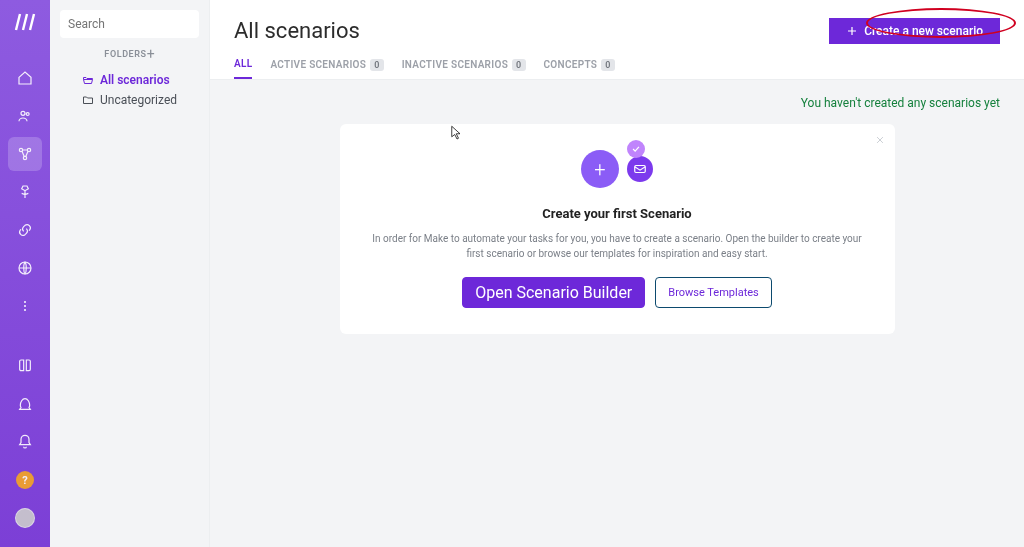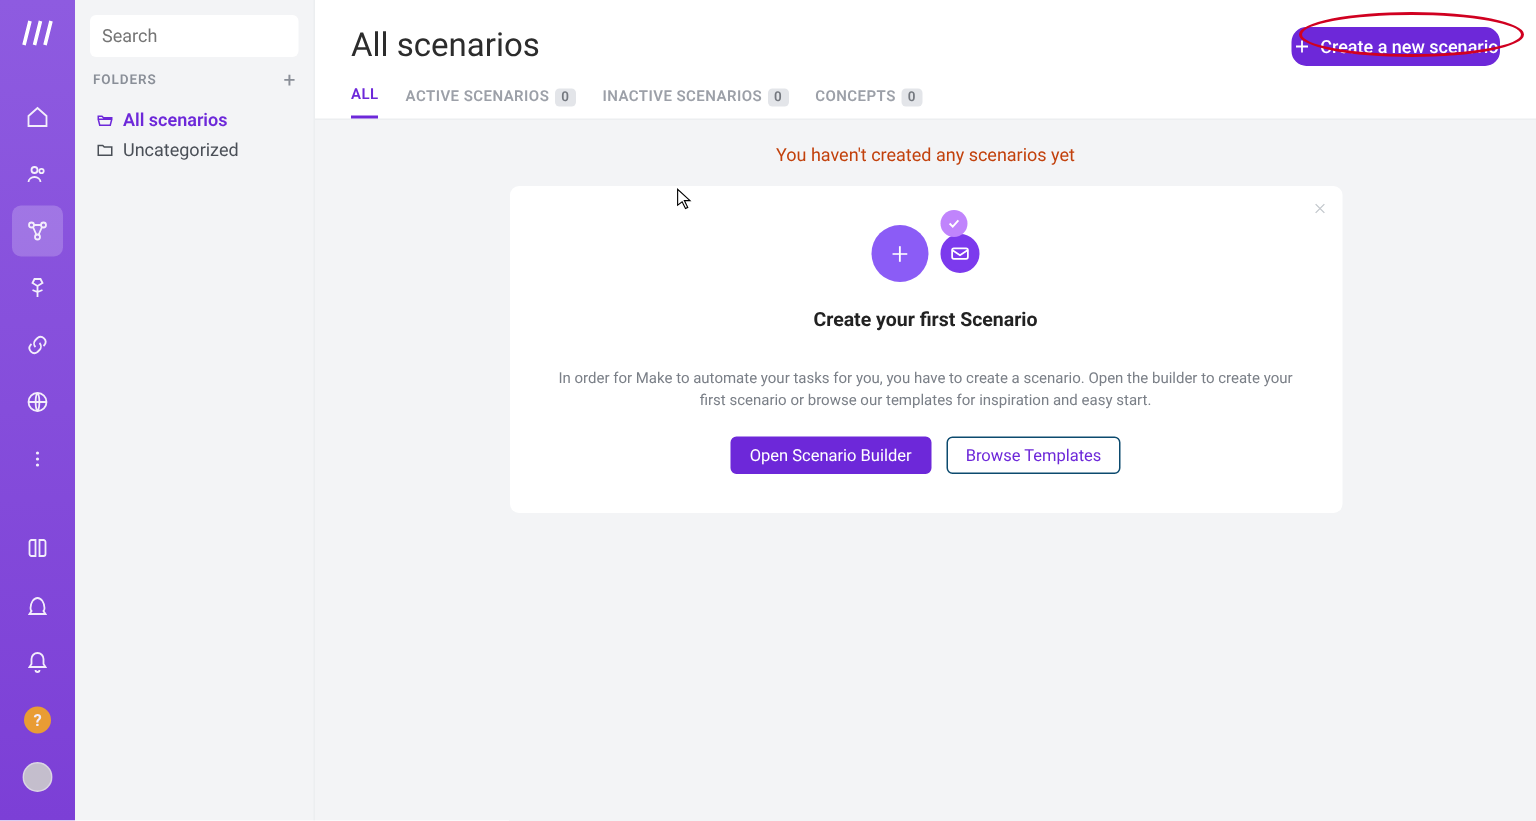--- a/index.html
+++ b/index.html
@@ -30,20 +30,21 @@
   }
   .avatar {
     width: 20px; height: 20px; border-radius: 50%; background: #ccc; border: 1px solid rgba(255,255,255,0.5);
   }
 
   
   .folders-panel {
     width: 160px; background: #f3f4f6; border-right: 1px solid #eceef0;
     display: flex; flex-direction: column; padding: 10px 10px 0 10px;
     flex-shrink: 0;
+    align-items: center;
   }
   .search-wrap {
     background: #fff; border-radius: 4px; height: 28px; display: flex; align-items: center;
     padding: 0 8px;
   }
   .search-wrap input {
     border: none; outline: none; width: 100%; font-size: 12px; color: #555; background: transparent;
   }
   .folders-header {
     display: flex; align-items: center; justify-content: space-between;
@@ -60,37 +61,37 @@
   .folder-item svg { width: 12px; height: 12px; flex-shrink: 0; }
 
   
   .main { flex: 1; display: flex; flex-direction: column; background: #fff; position: relative; min-width: 0; }
   .main-header {
     padding: 18px 24px 0 24px; display: flex; align-items: flex-start; justify-content: space-between;
   }
   .page-title { font-size: 22px; font-weight: 400; color: #2c2c2c; }
   .create-btn {
     border: 1px solid #6d28d9; background: #6d28d9; color: #fff;
-    border-radius: 10px; padding: 5px 0; font-size: 12px; font-weight: 500;
+    border-radius: 0; padding: 5px 16px; font-size: 12px; font-weight: 500;
     display: flex; align-items: center; gap: 6px; cursor: pointer;
   }
   .create-highlight {
     position: absolute; right: 8px; top: 8px; width: 150px; height: 30px;
     border: 2px solid #d00020; border-radius: 50%; pointer-events: none;
   }
   .tabs {
     display: flex; gap: 18px; padding: 14px 24px 0 24px; border-bottom: 1px solid #eceef0;
     font-size: 10px; letter-spacing: 0.3px;
   }
   .tab { color: #9ca0a8; padding-bottom: 8px; display: flex; align-items: center; gap: 4px; cursor: pointer; font-weight: 600; }
   .tab.active { color: #6d28d9; border-bottom: 2px solid #6d28d9; }
   .tab .badge { background: #e3e5e9; color: #74787f; border-radius: 3px; padding: 0 4px; font-size: 9px; line-height: 12px; }
 
   .content { flex: 1; background: #f3f4f6; padding: 16px 24px; overflow: auto; }
-  .empty-msg { text-align: center; font-size: 12px; color: #c2410c; margin-bottom: 14px; }
+  .empty-msg { text-align: right; font-size: 12px; color: #15803d; margin-bottom: 14px; }
 
   .card {
     background: #fff; border-radius: 6px; width: 555px; margin: 0 auto; padding: 22px 24px 26px 24px;
     position: relative;
   }
   .card .close { position: absolute; right: 10px; top: 8px; color: #c2c6cc; font-size: 14px; cursor: pointer; }
   .card-graphic { display: flex; align-items: center; justify-content: center; gap: 0; margin-top: 4px; }
   .plus-circle {
     width: 38px; height: 38px; border-radius: 50%; background: #8b5cf6; display: flex;
     align-items: center; justify-content: center; color: #fff; font-size: 20px; font-weight: 300;
@@ -98,24 +99,24 @@
   }
   .check-badge {
     position: absolute; top: -10px; right: -26px; width: 18px; height: 18px; border-radius: 50%;
     background: #c084fc; display: flex; align-items: center; justify-content: center; color: #fff;
   }
   .mail-circle {
     width: 26px; height: 26px; border-radius: 50%; border: 2px solid #7c3aed; background: #7c3aed;
     display: flex; align-items: center; justify-content: center; color: #fff; margin-left: 8px;
   }
   .card-title { text-align: center; font-size: 13px; font-weight: 700; color: #222; margin-top: 18px; }
-  .card-desc { text-align: center; font-size: 10px; color: #7a7f87; line-height: 1.5; margin-top: 24px; padding: 0 4px; }
+  .card-desc { text-align: center; font-size: 10px; color: #7a7f87; line-height: 1.5; margin-top: 10px; padding: 0 4px; }
   .card-actions { display: flex; justify-content: center; gap: 10px; margin-top: 16px; }
   .btn-primary {
-    background: #6d28d9; border: 1px solid #6d28d9; color: #fff; font-size: 11px; border-radius: 4px;
+    background: #6d28d9; border: 1px solid #6d28d9; color: #fff; font-size: 16px; border-radius: 4px;
     padding: 5px 12px; cursor: pointer;
   }
   .btn-outline {
     background: #fff; border: 1px solid #0c4a6e; color: #6d28d9; font-size: 11px; border-radius: 4px;
     padding: 5px 12px; cursor: pointer;
   }
 
   .cursor-ptr {
     position: absolute; left: 241px; top: 125px; width: 12px; height: 16px; pointer-events: none;
   }

